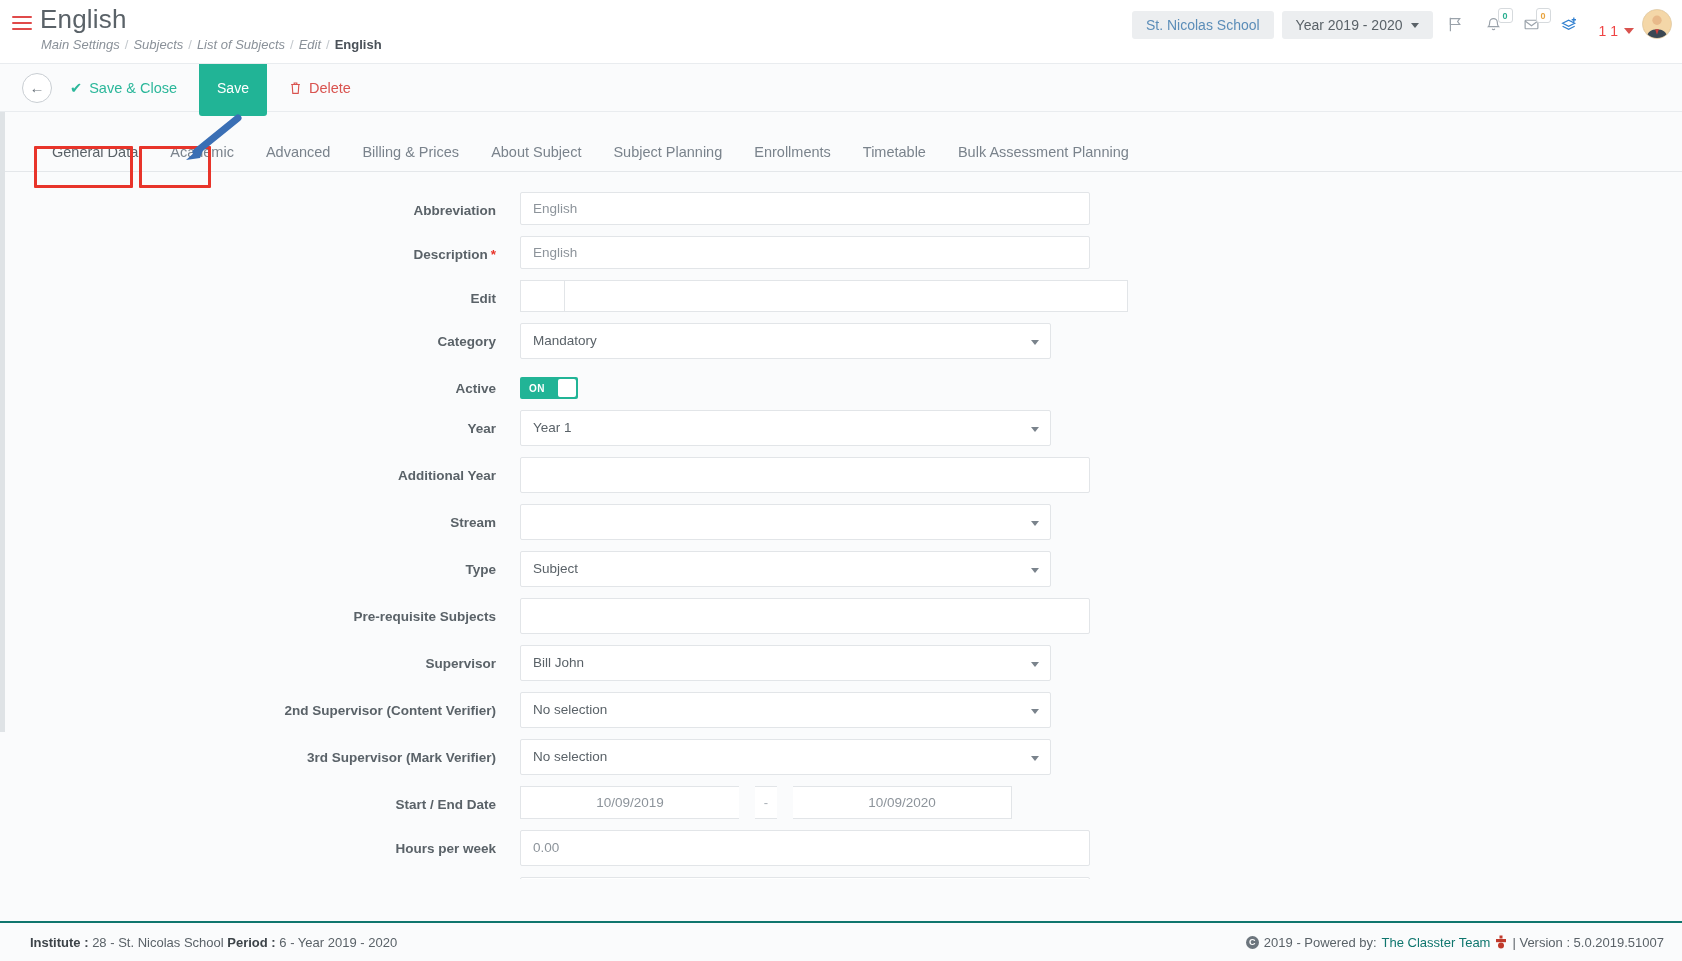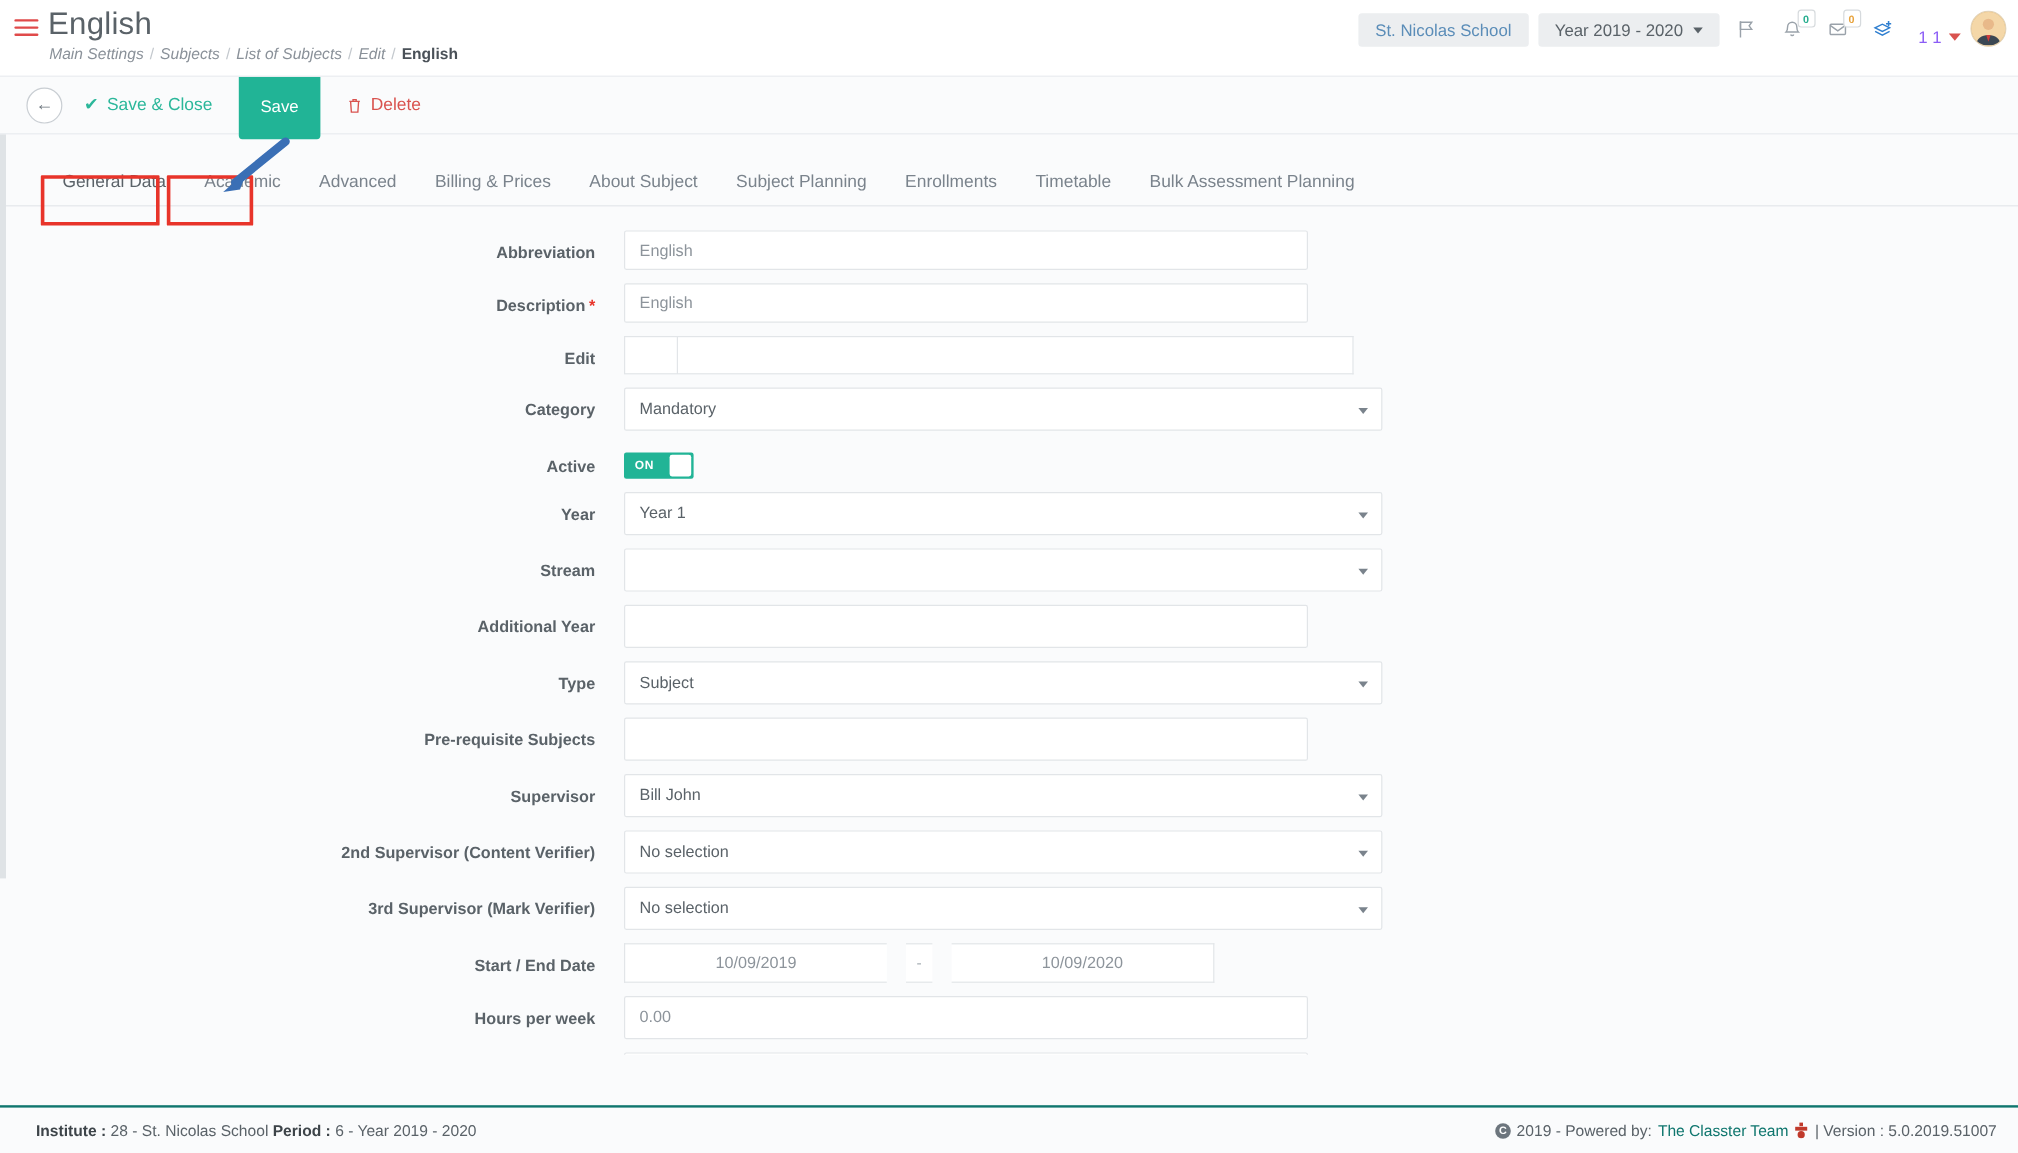--- a/index.html
+++ b/index.html
@@ -102,21 +102,21 @@
     font-weight: bold;
     display: flex;
     align-items: center;
     justify-content: center;
     padding: 0 2px;
   }
   .badge.green { color: #27ae8f; }
   .badge.orange { color: #e8a33d; }
   .usercount {
     font-size: 14px;
-    color: #8b5cf6;
+    color: #ef4444;
     display: flex;
     align-items: center;
     gap: 6px;
     cursor: pointer;
     margin-left: 6px;
   }
   .caret-red {
     width: 0; height: 0;
     border-left: 5px solid transparent;
     border-right: 5px solid transparent;
@@ -247,21 +247,21 @@
     border-radius: 2px;
     padding: 0 12px;
     font-size: 13.5px;
     color: #8d949b;
     font-family: inherit;
     line-height: 31px;
   }
   .inp.tall { height: 36px; line-height: 34px; }
 
   .sel {
-    width: 632px;
+    width: 531px;
     height: 36px;
     border: 1px solid #e2e5e8;
     background: #fff;
     border-radius: 2px;
     padding: 0 12px;
     font-size: 13.5px;
     color: #5a6268;
     line-height: 34px;
     position: relative;
     cursor: pointer;
@@ -555,33 +555,33 @@
     <div class="flabel">Year</div>
     <div class="fctl">
       <div class="sel">
         <span>Year 1</span>
         <span class="arr"></span>
       </div>
     </div>
   </div>
 
   <div class="frow">
+    <div class="flabel">Additional Year</div>
+    <div class="fctl">
+      <div class="inp tall"></div>
+    </div>
+  </div>
+
+  <div class="frow">
     <div class="flabel">Stream</div>
     <div class="fctl">
       <div class="sel">
         <span></span>
         <span class="arr"></span>
       </div>
-    </div>
-  </div>
-
-  <div class="frow">
-    <div class="flabel">Additional Year</div>
-    <div class="fctl">
-      <div class="inp tall"></div>
     </div>
   </div>
 
   <div class="frow">
     <div class="flabel">Type</div>
     <div class="fctl">
       <div class="sel">
         <span>Subject</span>
         <span class="arr"></span>
       </div>

